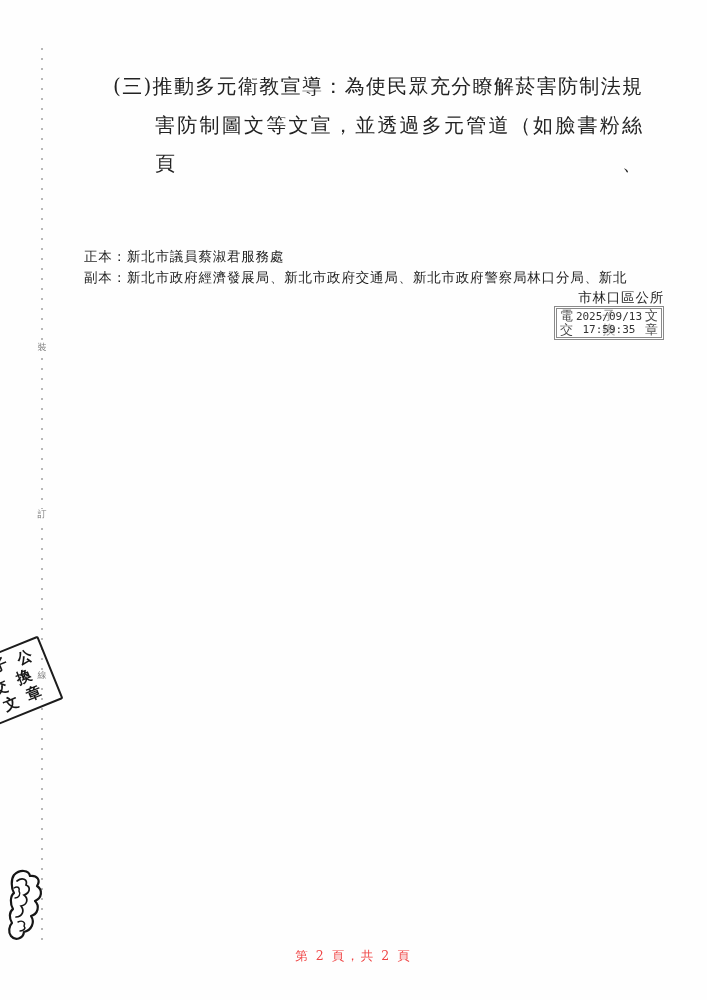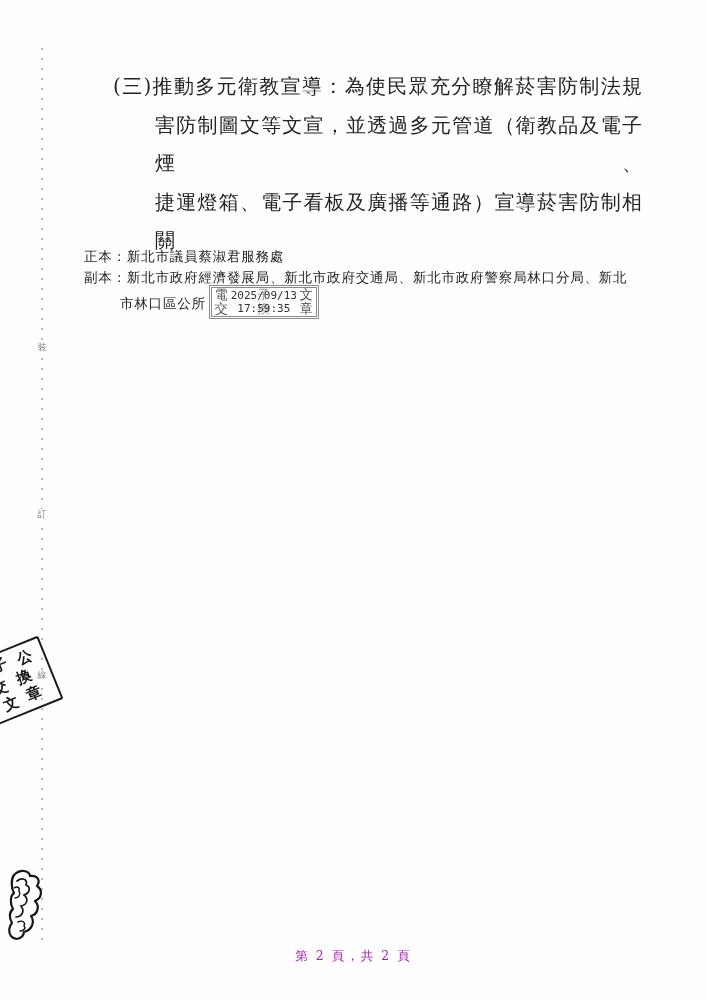--- a/index.html
+++ b/index.html
@@ -29,21 +29,21 @@
   }
   .pline{text-align:justify;text-align-last:justify;}
   .pline.cont{padding-left:42px;}
   .pline.last{text-align:left;text-align-last:left;}
   
   .recips{
     position:absolute;left:84px;top:246px;width:580px;
     font-size:13.5px;line-height:20.5px;letter-spacing:0.8px;color:#1e1e1e;
   }
   .rline{white-space:nowrap;}
-  .rline.indent2{padding-left:36px;display:flex;align-items:center;}
+  .rline.indent2{padding-left:36px;display:flex;align-items:flex-end;flex-direction:column;}
   
   .stamp-box{
     display:inline-block;margin-left:3px;margin-top:-2px;
     border:1px solid #8a8a8a;padding:1px;background:#fff;
     vertical-align:top;
   }
   .stamp-inner{
     position:relative;width:104px;height:28px;
     border:1px solid #8a8a8a;
     font-size:13px;color:#4a4a4a;letter-spacing:0;
@@ -71,37 +71,36 @@
   .ss-gong{left:60px;top:5px;}
   .ss-jiao{left:26px;top:24px;}
   .ss-huan{left:52px;top:23px;}
   .ss-wen{left:30px;top:43px;}
   .ss-zhang{left:55px;top:42px;}
   
   .seal-frag{position:absolute;left:6px;top:868px;}
   
   .footer{
     position:absolute;left:0;right:0;top:948px;text-align:center;
-    font-size:12.5px;letter-spacing:2px;color:#a21caf;
+    font-size:12.5px;letter-spacing:2px;color:#ef4444;
   }
 </style>
 </head>
 <body>
 
 <div class="page">
 
   <div class="binding-line"></div>
   <span class="bind-char" style="top:342px">裝</span>
   <span class="bind-char" style="top:509px">訂</span>
   <span class="bind-char" style="top:670px">線</span>
 
   <div class="para">
     <div class="pline"><span>(三)</span><span>推動多元衛教宣導：為使民眾充分瞭解菸害防制法規</span></div>
-    <div class="pline cont">害防制圖文等文宣，並透過多元管道（衛教品及電子煙、</div>
-    <div class="pline cont">捷運燈箱、電子看板及廣播等通路）宣導菸害防制相關</div>
+    <div class="pline cont">害防制圖文等文宣，並透過多元管道（如臉書粉絲頁、</div>
   </div>
 
   <div class="recips">
     <div class="rline"><span>正本：</span><span>新北市議員蔡淑君服務處</span></div>
     <div class="rline"><span>副本：</span><span>新北市政府經濟發展局、新北市政府交通局、新北市政府警察局林口分局、新北</span></div>
     <div class="rline indent2">
       <span>市林口區公所</span>
       <span class="stamp-box">
         <span class="stamp-inner" style="display:block">
           <span class="stamp-row" style="display:flex">

